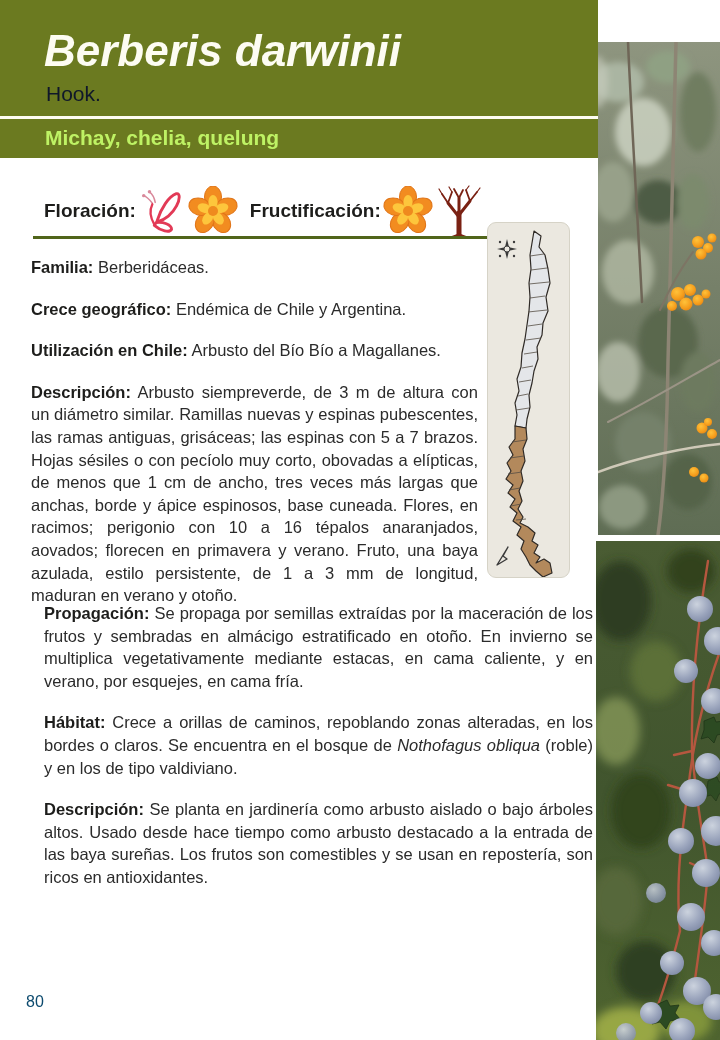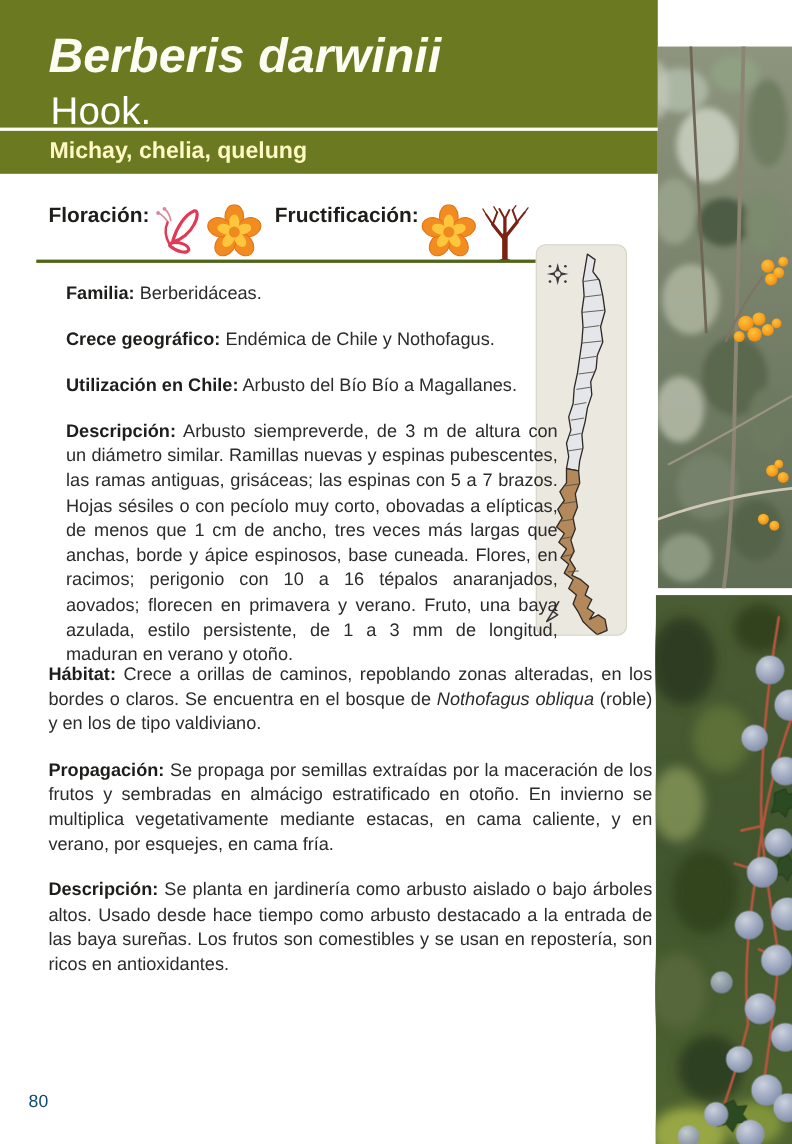--- a/index.html
+++ b/index.html
@@ -6,37 +6,37 @@
   .page{
     position:relative;width:720px;height:1040px;background:#ffffff;
     overflow:hidden;font-family:Liberation Sans, sans-serif;color:#2b2b2b;
   }
   
   .header{position:absolute;left:0;top:0;width:598px;height:158px;background:#6b7a20;}
   .header .title{
     position:absolute;left:44px;top:26px;font-size:44px;font-weight:bold;font-style:italic;
     color:#fdfcf2;letter-spacing:0;white-space:nowrap;
   }
-  .header .author{position:absolute;left:46px;top:82px;font-size:35px;color:#ffffff;}
+  .header .author{position:absolute;left:46px;top:82px;font-size:21px;color:#0f172a;}
   .header .rule{position:absolute;left:0;top:116px;width:598px;height:3px;background:#fdfcf2;}
-  .header .common{position:absolute;left:45px;top:126px;font-size:21px;font-weight:bold;color:#fef9c3;}
-  
-  .phen{position:absolute;left:44px;top:186px;height:50px;display:flex;align-items:flex-start;}
+  .header .common{position:absolute;left:45px;top:126px;font-size:21px;font-weight:bold;color:#bef264;}
+  
+  .phen{position:absolute;left:44px;top:186px;height:50px;display:flex;align-items:center;}
   .phen .lbl{font-size:19px;font-weight:bold;color:#1d1d1b;white-space:nowrap;}
   .phen .ico{display:block;margin:0 1px;}
   .phen .sep{width:10px;}
   .green-rule{position:absolute;left:33px;top:236px;width:454px;height:3px;background:#50651a;}
   
   .mapbox{
     position:absolute;left:487px;top:222px;width:83px;height:356px;
     background:#ebe8e0;border:1px solid #d6d3c7;border-radius:9px;box-sizing:border-box;
   }
   .mapbox svg{display:block;}
   
-  .upper-col{position:absolute;left:60px;top:256px;width:447px;}
+  .upper-col{position:absolute;left:31px;top:256px;width:447px;}
   .lower-col{position:absolute;left:44px;top:602px;width:549px;}
   p.sec{
     margin:0 0 19px 0;font-size:16.5px;line-height:22.6px;text-align:justify;
     color:#2b2b2b;
   }
   p.sec b{color:#1d1d1b;}
   
   .photo{position:absolute;overflow:hidden;}
   .photo-flowers{left:598px;top:42px;width:122px;height:493px;}
   .photo-fruits{left:596px;top:541px;width:124px;height:499px;}
@@ -144,28 +144,28 @@
         <path d="M42,33 L56,31 M43,47 L59,45 M41,61 L61,59 M42,75 L57,73 M40,89 L59,87 M40,103 L54,101 M38,117 L53,115 M36,131 L49,129 M34,145 L45,143 M31,159 L43,157 M30,173 L40,171 M28,187 L41,185"></path>
         <path d="M24,219 L38,217 M22,235 L36,233 M20,251 L34,249 M21,267 L32,265 M23,283 L33,281 M28,297 L38,296"></path>
       </g>
 
       <path d="M9,342 L20,324 L15,333 L19,336 Z" fill="none" stroke="#3a3a3a" stroke-width="1.4" stroke-linejoin="round"></path>
     </svg>
   </div>
 
   <div class="upper-col">
     <p class="sec"><b>Familia:</b> <span>Berberidáceas.</span></p>
-    <p class="sec"><b>Crece geográfico:</b> <span>Endémica de Chile y Nothofagus.</span></p>
+    <p class="sec"><b>Crece geográfico:</b> <span>Endémica de Chile y Argentina.</span></p>
     <p class="sec"><b>Utilización en Chile:</b> <span>Arbusto del Bío Bío a Magallanes.</span></p>
     <p class="sec"><b>Descripción:</b> <span>Arbusto siempreverde, de 3 m de altura con un diámetro similar. Ramillas nuevas y espinas pubescentes, las ramas antiguas, grisáceas; las espinas con 5 a 7 brazos. Hojas sésiles o con pecíolo muy corto, obovadas a elípticas, de menos que 1 cm de ancho, tres veces más largas que anchas, borde y ápice espinosos, base cuneada. Flores, en racimos; perigonio con 10 a 16 tépalos anaranjados, aovados; florecen en primavera y verano. Fruto, una baya azulada, estilo persistente, de 1 a 3 mm de longitud, maduran en verano y otoño.</span></p>
   </div>
 
   <div class="lower-col">
+    <p class="sec"><b>Propagación:</b> <span>Se propaga por semillas extraídas por la maceración de los frutos y sembradas en almácigo estratificado en otoño. En invierno se multiplica vegetativamente mediante estacas, en cama caliente, y en verano, por esquejes, en cama fría.</span></p>
     <p class="sec"><b>Hábitat:</b> <span>Crece a orillas de caminos, repoblando zonas alteradas, en los bordes o claros. Se encuentra en el bosque de </span><i>Nothofagus obliqua</i><span> (roble) y en los de tipo valdiviano.</span></p>
-    <p class="sec"><b>Propagación:</b> <span>Se propaga por semillas extraídas por la maceración de los frutos y sembradas en almácigo estratificado en otoño. En invierno se multiplica vegetativamente mediante estacas, en cama caliente, y en verano, por esquejes, en cama fría.</span></p>
     <p class="sec"><b>Descripción:</b> <span>Se planta en jardinería como arbusto aislado o bajo árboles altos. Usado desde hace tiempo como arbusto destacado a la entrada de las baya sureñas. Los frutos son comestibles y se usan en repostería, son ricos en antioxidantes.</span></p>
   </div>
 
   <div class="photo photo-flowers">
     <svg width="122" height="493" viewBox="0 0 122 493">
       <defs>
         <linearGradient id="fg1" x1="0" y1="0" x2="0" y2="1">
           <stop offset="0" stop-color="#8e957f"></stop>
             <stop offset="0.5" stop-color="#768069"></stop>
             <stop offset="1" stop-color="#5f6d54"></stop>

